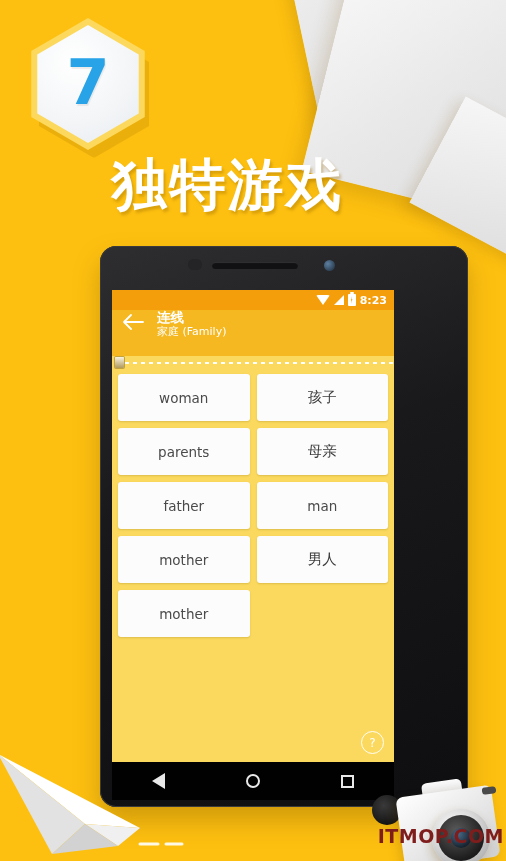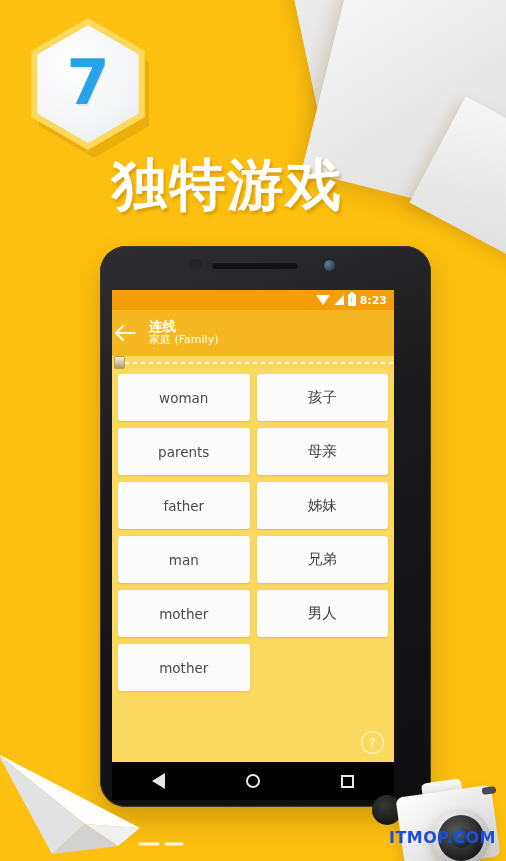--- a/index.html
+++ b/index.html
@@ -86,23 +86,23 @@
     font-weight: bold;
     letter-spacing: 2px;
     font-family: "DejaVu Sans", sans-serif;
     text-shadow: 2px 3px 3px rgba(160,110,0,0.40);
   }
 
   
   .phone {
     position: absolute;
     left: 100px; top: 246px;
-    width: 331px; height: 561px;
+    width: 368px; height: 561px;
     background: linear-gradient(160deg,#2e2e30 0%, #19191b 40%, #0e0e10 100%);
-    border-radius: 26px;
+    border-radius: 16px;
     box-shadow: 0 14px 26px rgba(130,85,0,0.35), inset 0 0 0 1px #3a3a3d;
   }
   .phone-topbar {
     position: absolute; left: 0; top: 0;
     width: 306px; height: 44px;
   }
   .speaker {
     position: absolute; left: 112px; top: 16px;
     width: 86px; height: 7px;
     background: #111113;
@@ -169,22 +169,22 @@
     left: 3px; top: 2px;
     width: 2px; height: 8px;
     background: #F59E0B;
     clip-path: polygon(60% 0, 10% 55%, 45% 55%, 20% 100%, 90% 40%, 50% 40%);
   }
 
   
   .appbar {
     height: 46px;
     background: #F5B820;
-    display: flex; align-items: center;
-    padding-left: 1px;
+    display: flex; 
+    padding-left: 9px;
   }
   .back-arrow {
     width: 24px; height: 24px;
     display: flex; align-items: center; justify-content: center;
     flex: 0 0 24px;
   }
   .back-arrow svg { display: block; }
   .titles { margin-left: 12px; line-height: 1.18; }
   .app-title {
     color: #ffffff; font-size: 13.5px; font-weight: bold;
@@ -336,23 +336,23 @@
   .cam-left-lens {
     position: absolute; left: -20px; bottom: 44px;
     width: 30px; height: 30px;
     background: radial-gradient(circle at 40% 35%, #3a3a3a 0%, #101010 80%);
     border-radius: 50%;
   }
 
   
   .watermark {
     position: absolute;
-    right: 10px; bottom: 14px;
-    color: #1d4ed8;
-    font-size: 16px;
+    right: 2px; bottom: 14px;
+    color: #7f1d1d;
+    font-size: 19px;
     font-weight: bold;
     letter-spacing: 0.5px;
     font-family: "DejaVu Sans", sans-serif;
   }
 </style>
 </head>
 <body>
 
 <div id="screen">
 
@@ -401,23 +401,21 @@
         <div class="prog-line"></div>
         <div class="prog-marker"></div>
       </div>
 
       <div class="grid">
         <div class="card">woman</div>
         <div class="card cn">孩子</div>
         <div class="card">parents</div>
         <div class="card cn">母亲</div>
         <div class="card">father</div>
-        <div class="card cn">姊妹</div>
         <div class="card">man</div>
-        <div class="card cn">兄弟</div>
         <div class="card">mother</div>
         <div class="card cn">男人</div>
         <div class="card">mother</div>
       </div>
 
       <div class="help-btn">?</div>
     </div>
 
     <div class="navbar">
       <span class="nav-back"></span>

